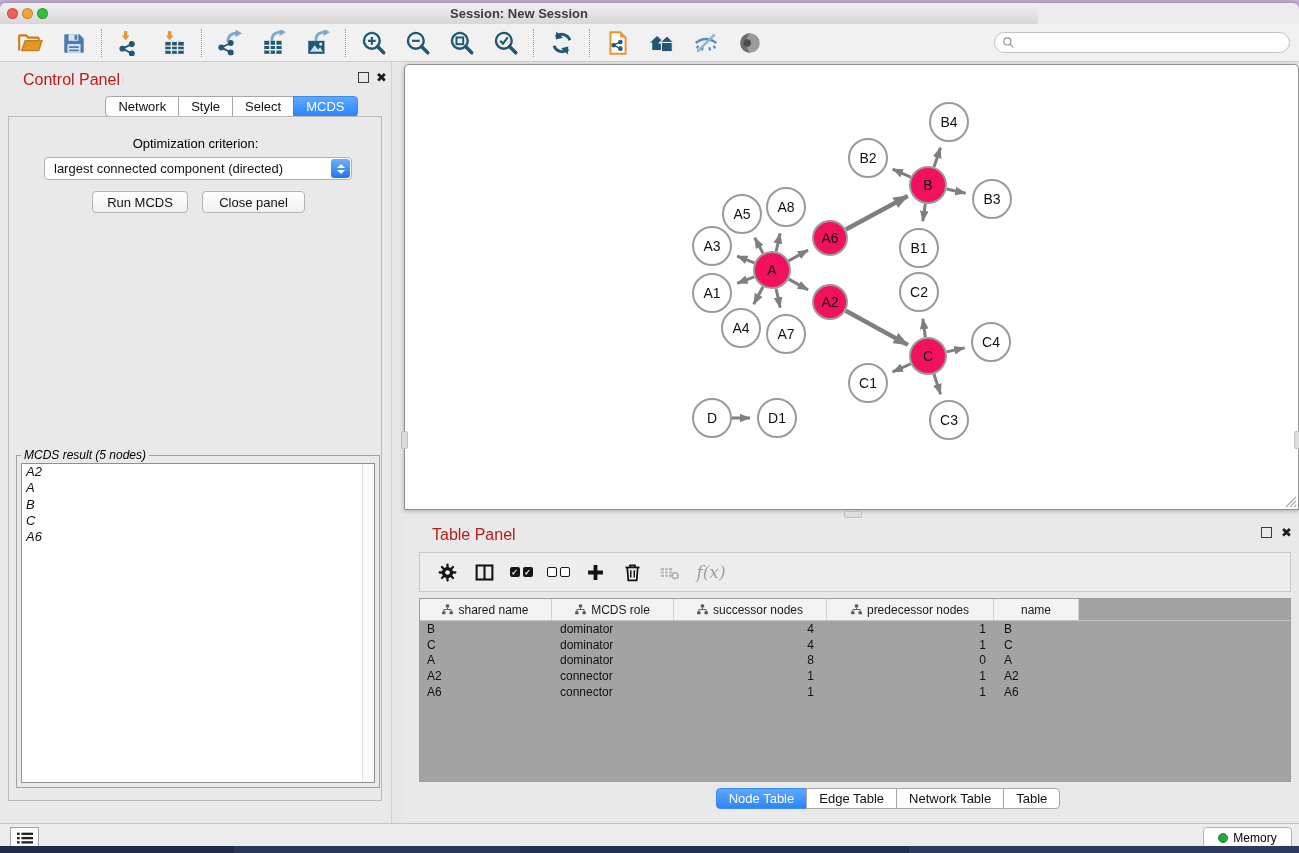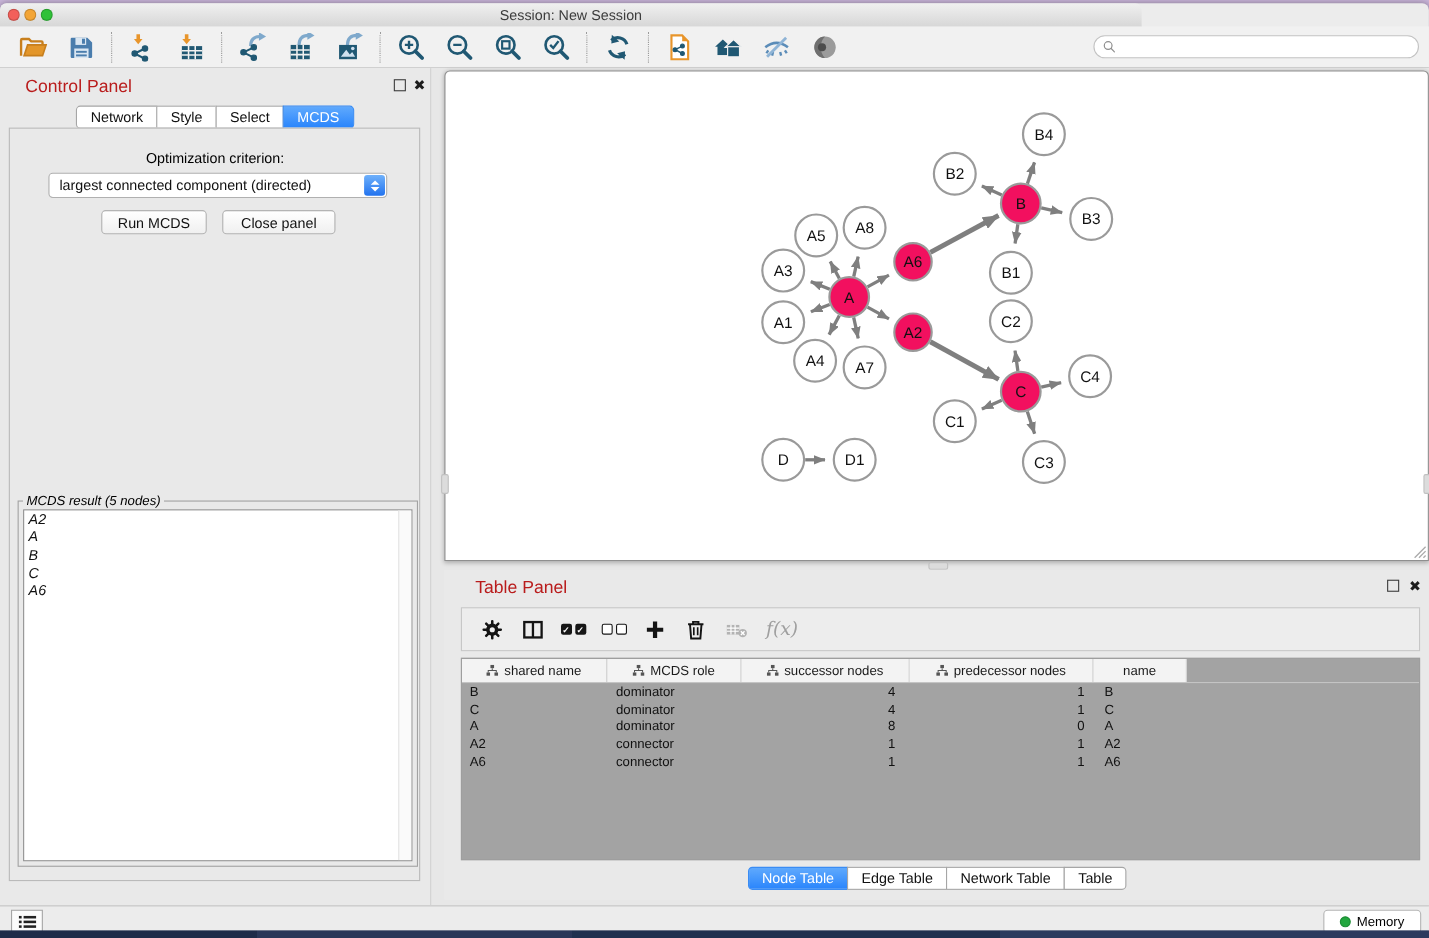--- a/index.html
+++ b/index.html
@@ -9,21 +9,21 @@
   .abs{position:absolute;}
   
   #desktop-top{left:0;top:0;width:1299px;height:4px;background:#c9b5d9;}
   #desktop-bottom{left:0;top:846px;width:1299px;height:7px;background:#232f4e;
     background-image:linear-gradient(90deg,#1f2b49 0 18%, #2a3658 18% 40%, #20304f 40% 70%, #2c3a5e 70% 100%);}
   
   #app{left:0;top:3px;width:1299px;height:843px;background:#ececec;border-radius:6px 6px 0 0;
        box-shadow:0 0 6px rgba(0,0,0,.35);}
   
   #titlebar{left:0;top:0;width:1038px;height:21px;border-radius:6px 6px 0 0;
-    background:linear-gradient(#f0f0f0,#d7d7d7);border-bottom:1px solid #b9b9b9;}
+    background:linear-gradient(#f0f0f0,#d7d7d7);border-bottom:1px solid #b9b9b9;font-weight:bold;}
   .tl{width:11px;height:11px;border-radius:50%;top:5px;box-sizing:border-box;border:1px solid rgba(0,0,0,.18);}
   .tl.red{background:#f2605a;} .tl.yellow{background:#f3a536;} .tl.green{background:#2fc138;}
   #app-title{left:0;top:0;width:100%;height:21px;line-height:21px;text-align:center;
     font-size:13px;color:#3c3c3c;}
   
   #toolbar{left:0;top:21px;width:1299px;height:38px;background:#f1f1f1;border-bottom:1px solid #cccccc;
     display:flex;align-items:center;padding-left:8px;box-sizing:border-box;}
   .tbtn{border:none;background:transparent;padding:0;margin:0 7px;width:30px;height:30px;
     display:flex;align-items:center;justify-content:center;cursor:default;}
   .tbtn svg{width:26px;height:26px;}
@@ -32,21 +32,21 @@
     border:1px solid #c2c2c2;border-radius:11px;display:flex;align-items:center;padding-left:7px;box-sizing:border-box;}
   #searchbox svg{width:13px;height:13px;flex:0 0 auto;}
   #search-input{border:none;outline:none;flex:1;height:17px;font-size:12px;background:transparent;padding:0 8px 0 4px;}
   
   #main{left:0;top:59px;width:1299px;height:761px;background:#e9e9e9;}
   
   #control-panel{left:0;top:0;width:391px;height:761px;background:#e9e9e9;}
   .panel-title{font-size:16px;color:#b91c1c;margin-left:13px;}
   .float-icon{width:9px;height:9px;border:1.5px solid #3c3c3c;display:inline-block;}
   .close-icon{font-size:13px;font-weight:bold;color:#1c1c1c;line-height:12px;}
-  .seg{display:flex;}
+  .seg{display:flex;padding-left:36px;}
   .seg button{height:21px;box-sizing:border-box;border:1px solid #a6a6a6;background:#fff;
     font-size:13px;color:#111;padding:0 12px;margin-left:-1px;font-family:inherit;cursor:default;}
   .seg button:first-child{border-radius:4px 0 0 4px;margin-left:0;}
   .seg button:last-child{border-radius:0 4px 4px 0;}
   .seg button.sel{background:linear-gradient(#5fa9fd,#2a85fc);border-color:#3a8cf4;color:#fff;}
   #ctrl-tabs{left:0;top:34px;width:391px;display:flex;justify-content:center;}
   #panel-box{left:8px;top:54px;width:374px;height:685px;border:1px solid #bababa;background:#e9e9e9;box-sizing:border-box;}
   #opt-label{left:0;top:74px;width:391px;text-align:center;font-size:13px;color:#000;}
   #criterion-select{left:44px;top:95px;width:308px;height:23px;background:#fff;border:1px solid #b0b0b0;
     border-radius:4px;box-sizing:border-box;display:flex;align-items:center;}

